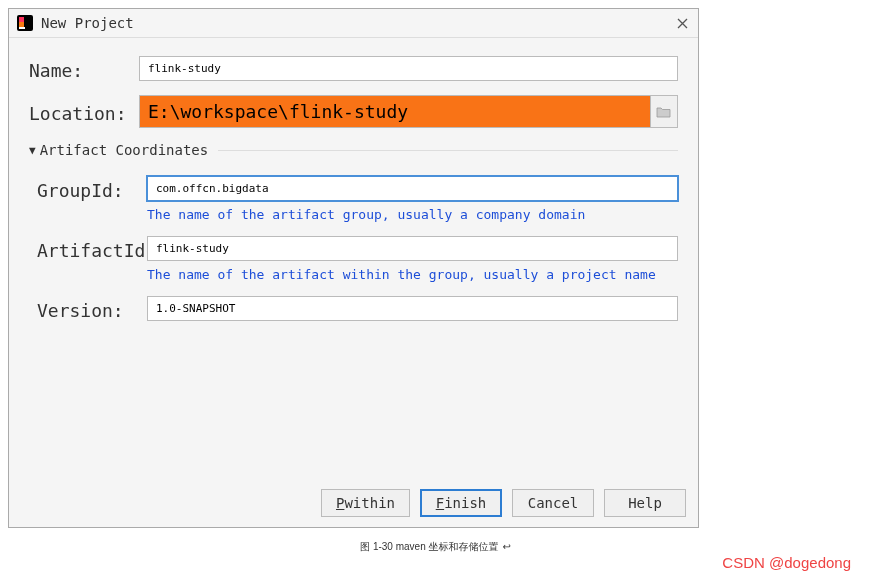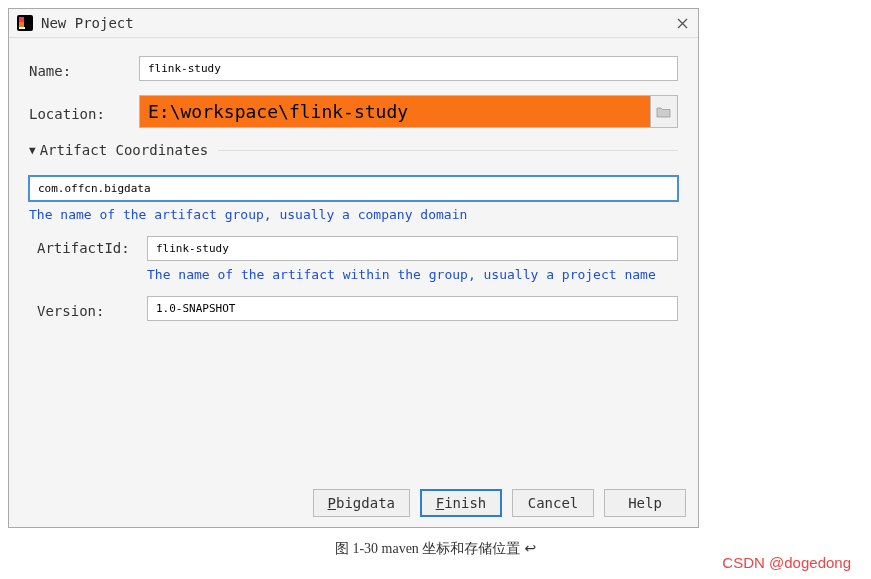--- a/index.html
+++ b/index.html
@@ -5,37 +5,37 @@
     * { box-sizing: border-box; margin: 0; padding: 0; }
     body { font-family: "Segoe UI", Arial, sans-serif; font-size: 13px; background: #fff; color: #333; width: 871px; height: 579px; position: relative; }
     .dialog { border: 1px solid #aaa; width: 691px; height: 520px; margin: 8px; background: #f5f5f5; position: relative; }
     .titlebar { display: flex; align-items: center; padding: 6px 8px; border-bottom: 1px solid #ddd; }
     .app-icon { width: 16px; height: 16px; margin-right: 8px; display: inline-flex; }
     .title-text { flex: 1; font-family: Consolas, monospace; font-size: 14px; }
     .close-btn { width: 16px; height: 16px; cursor: pointer; display: flex; align-items: center; justify-content: center; }
     .content { padding: 18px 20px 0 20px; }
     .row { display: flex; align-items: center; margin-bottom: 14px; }
     .row-top { align-items: flex-start; }
-    .label { width: 110px; font-family: Consolas, monospace; font-size: 14px; padding-top: 4px; }
+    .label { width: 110px; font-family: Consolas, monospace; font-size: 18px; padding-top: 4px; }
     .label-indent { width: 118px; padding-left: 8px; }
     .field-col { flex: 1; }
     .input { width: 100%; border: 1px solid #bbb; background: #fff; padding: 5px 8px; font-family: Consolas, monospace; font-size: 11px; }
     .input-focus { border: 1px solid #4a90d9; box-shadow: 0 0 0 1px #4a90d9; }
     .location-row { display: flex; }
     .location-input { flex: 1; border: 1px solid #bbb; border-right: none; background: #f97316; padding: 5px 8px; font-family: Consolas, monospace; font-size: 18px; }
     .folder-btn { width: 28px; border: 1px solid #bbb; background: #f0f0f0; display: flex; align-items: center; justify-content: center; cursor: pointer; }
     .section-header { display: flex; align-items: center; margin: 8px 0 18px 0; font-family: Consolas, monospace; font-size: 14px; }
     .chev { margin-right: 4px; font-size: 11px; }
     .section-line { flex: 1; height: 1px; background: #ddd; margin-left: 10px; }
     .hint { color: #1d4ed8; font-family: Consolas, monospace; font-size: 13px; margin-top: 6px; }
     .buttons { position: absolute; bottom: 10px; right: 12px; display: flex; gap: 10px; }
     .btn { min-width: 82px; padding: 5px 14px; background: #f0f0f0; border: 1px solid #bbb; font-family: Consolas, monospace; font-size: 14px; cursor: pointer; text-align: center; }
     .btn-primary { border: 2px solid #2d7dd2; padding: 4px 13px; }
     .underline { text-decoration: underline; }
-    .caption { text-align: center; margin-top: 12px; font-size: 14px; font-family: Liberation Serif, serif; }
+    .caption { text-align: center; margin-top: 12px; font-size: 10px; font-family: Liberation Sans, sans-serif; }
     .caret-arrow { margin-left: 4px; }
     .watermark { position: absolute; right: 20px; bottom: 8px; color: #ef4444; font-size: 15px; font-family: Arial; }
   </style>
 </head>
 <body>
 
 <div class="dialog">
   <div class="titlebar">
     <span class="app-icon">
       <svg viewBox="0 0 16 16">
@@ -73,20 +73,21 @@
       </div>
     </div>
 
     <div class="section-header">
       <span class="chev">▼</span>
       <span>Artifact Coordinates</span>
       <div class="section-line"></div>
     </div>
 
     <div class="row row-top">
+      <div class="label label-indent">GroupId:</div>
       <div class="field-col">
         <input class="input input-focus" value="com.offcn.bigdata" style="">
         <div class="hint">The name of the artifact group, usually a company domain</div>
       </div>
     </div>
 
     <div class="row row-top">
       <div class="label label-indent">ArtifactId:</div>
       <div class="field-col">
         <input class="input" value="flink-study" style="">
@@ -96,21 +97,21 @@
 
     <div class="row">
       <div class="label label-indent">Version:</div>
       <div class="field-col">
         <input class="input" value="1.0-SNAPSHOT" style="">
       </div>
     </div>
   </div>
 
   <div class="buttons">
-    <div class="btn"><span class="underline">P</span><span>bigdata</span></div>
+    <div class="btn"><span class="underline">P</span><span>within</span></div>
     <div class="btn btn-primary"><span class="underline">F</span><span>inish</span></div>
     <div class="btn">Cancel</div>
     <div class="btn">Help</div>
   </div>
 </div>
 
 <div class="caption"><span>图 1-30 maven 坐标和存储位置</span><span class="caret-arrow">↩</span></div>
 <div class="watermark">CSDN @dogedong</div>
 
 </body></html>

